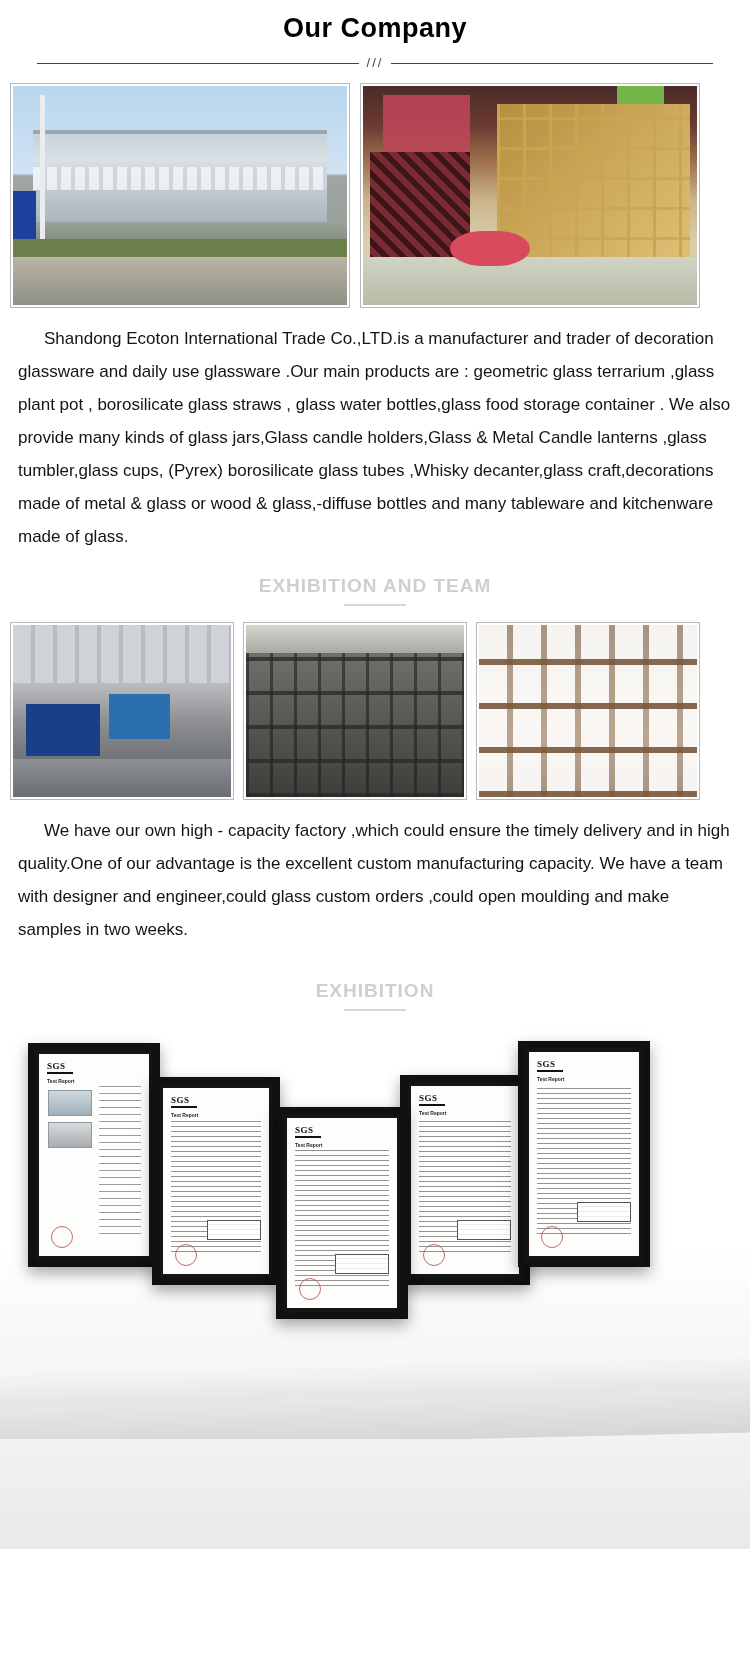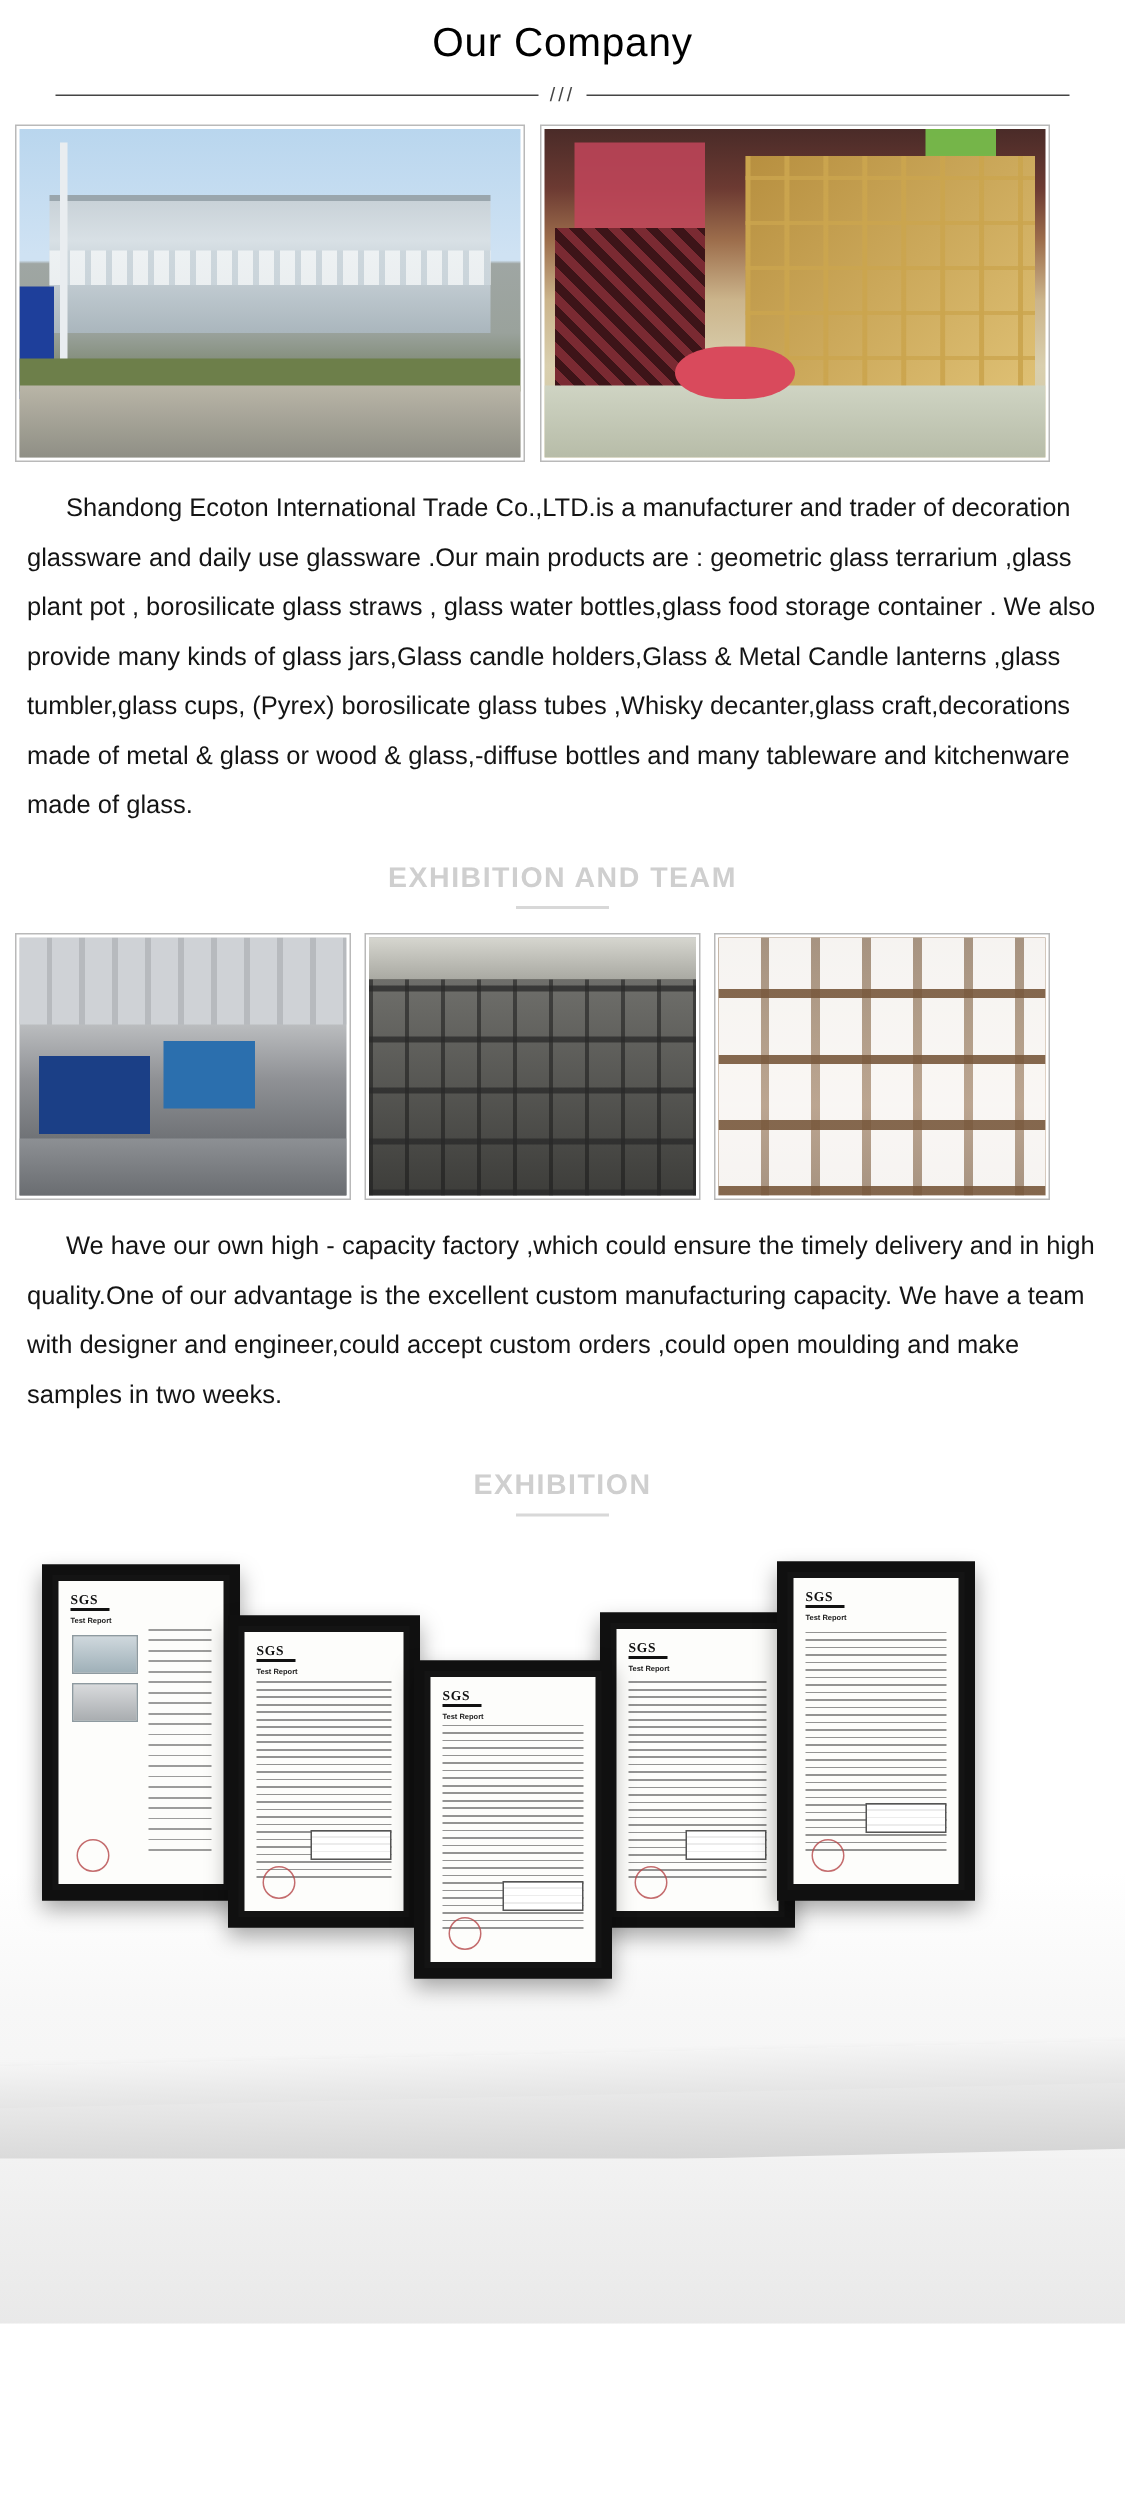--- a/index.html
+++ b/index.html
@@ -14,21 +14,21 @@
     font-family: "Liberation Sans", sans-serif;
     color: #222;
     overflow: hidden;
     position: relative;
   }
 
   
   .page-title {
     text-align: center;
     font-size: 27px;
-    font-weight: normal;
+    font-weight: bold;
     color: #000;
     letter-spacing: 0.5px;
     padding-top: 10px;
     line-height: 36px;
   }
   .title-divider {
     display: flex;
     align-items: center;
     justify-content: center;
     margin: 10px 0 12px 0;
@@ -339,21 +339,21 @@
     </div>
   </div>
   <div class="img-frame">
     <div class="ph packed">
       <div class="rows"></div>
     </div>
   </div>
 </div>
 
 <div class="body-text">
-  <span class="indent"></span><span>We have our own high - capacity factory ,which could ensure the timely delivery and in high quality.One of our advantage is the excellent custom manufacturing capacity. We have a team with designer and engineer,could accept custom orders ,could open moulding and make samples in two weeks.</span>
+  <span class="indent"></span><span>We have our own high - capacity factory ,which could ensure the timely delivery and in high quality.One of our advantage is the excellent custom manufacturing capacity. We have a team with designer and engineer,could glass custom orders ,could open moulding and make samples in two weeks.</span>
 </div>
 
 <div class="section-head" style="margin-top:34px">EXHIBITION</div>
 <div class="section-underline"></div>
 
 <div class="cert-stage">
   <div class="shelf-top"></div>
   <div class="shelf-front"></div>
   <div class="floor"></div>
 

